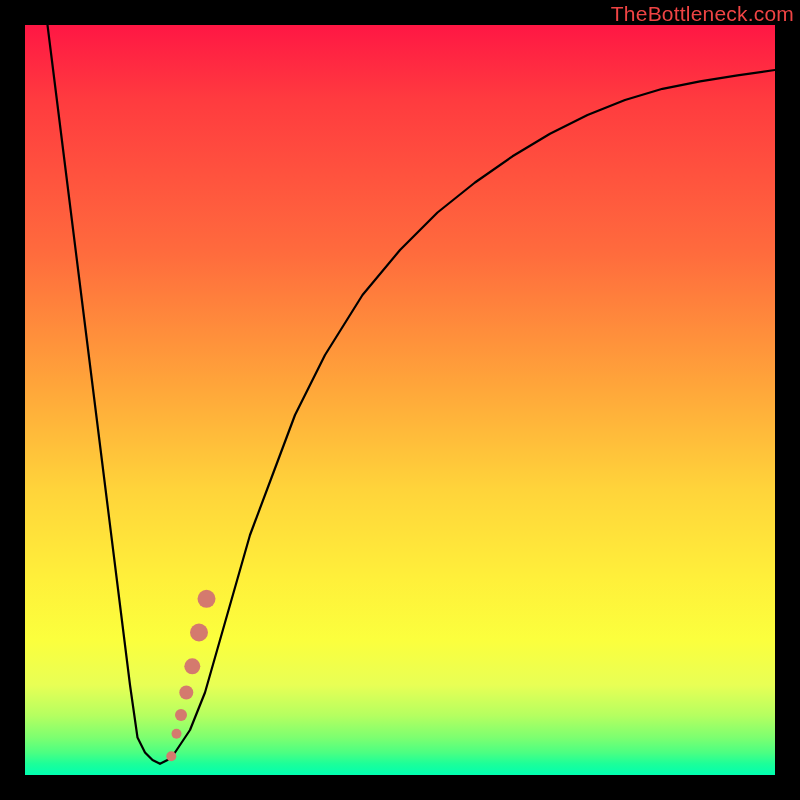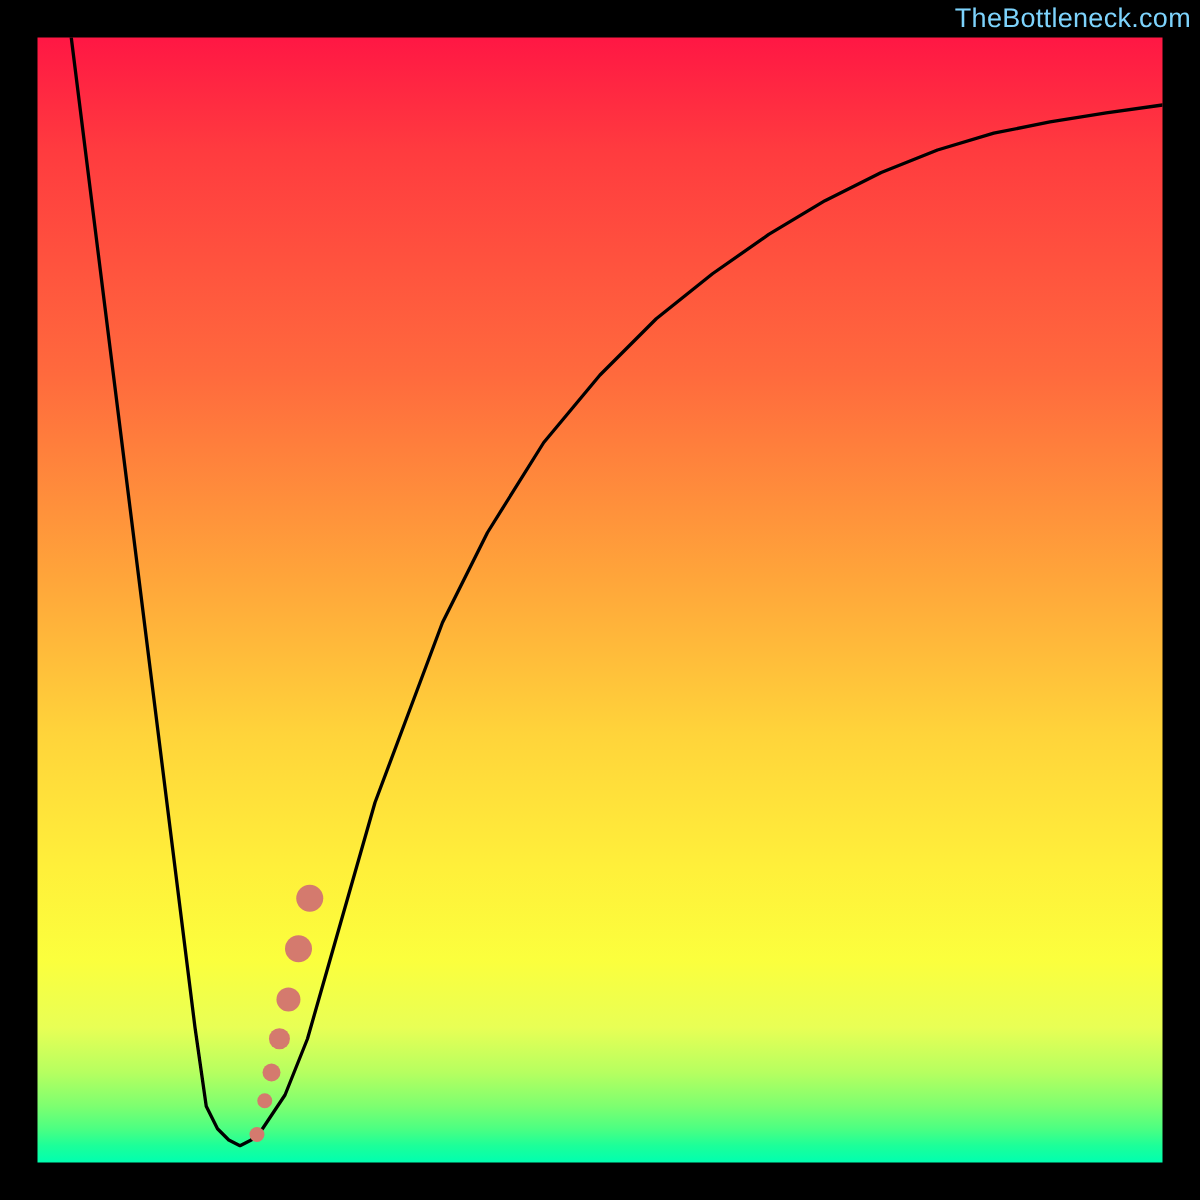--- a/index.html
+++ b/index.html
@@ -45,22 +45,22 @@
   }
   .svg-layer {
     position: absolute;
     left: 0;
     top: 0;
   }
   .watermark {
     position: absolute;
     top: 2px;
     right: 6px;
-    color: #7dd3fc;
-    font-size: 18px;
+    color: #ef4444;
+    font-size: 21px;
     font-weight: 500;
     letter-spacing: 0.2px;
     user-select: none;
   }
 </style>
 </head>
 <body>
 
 <div class="frame">
   <div class="plot">

